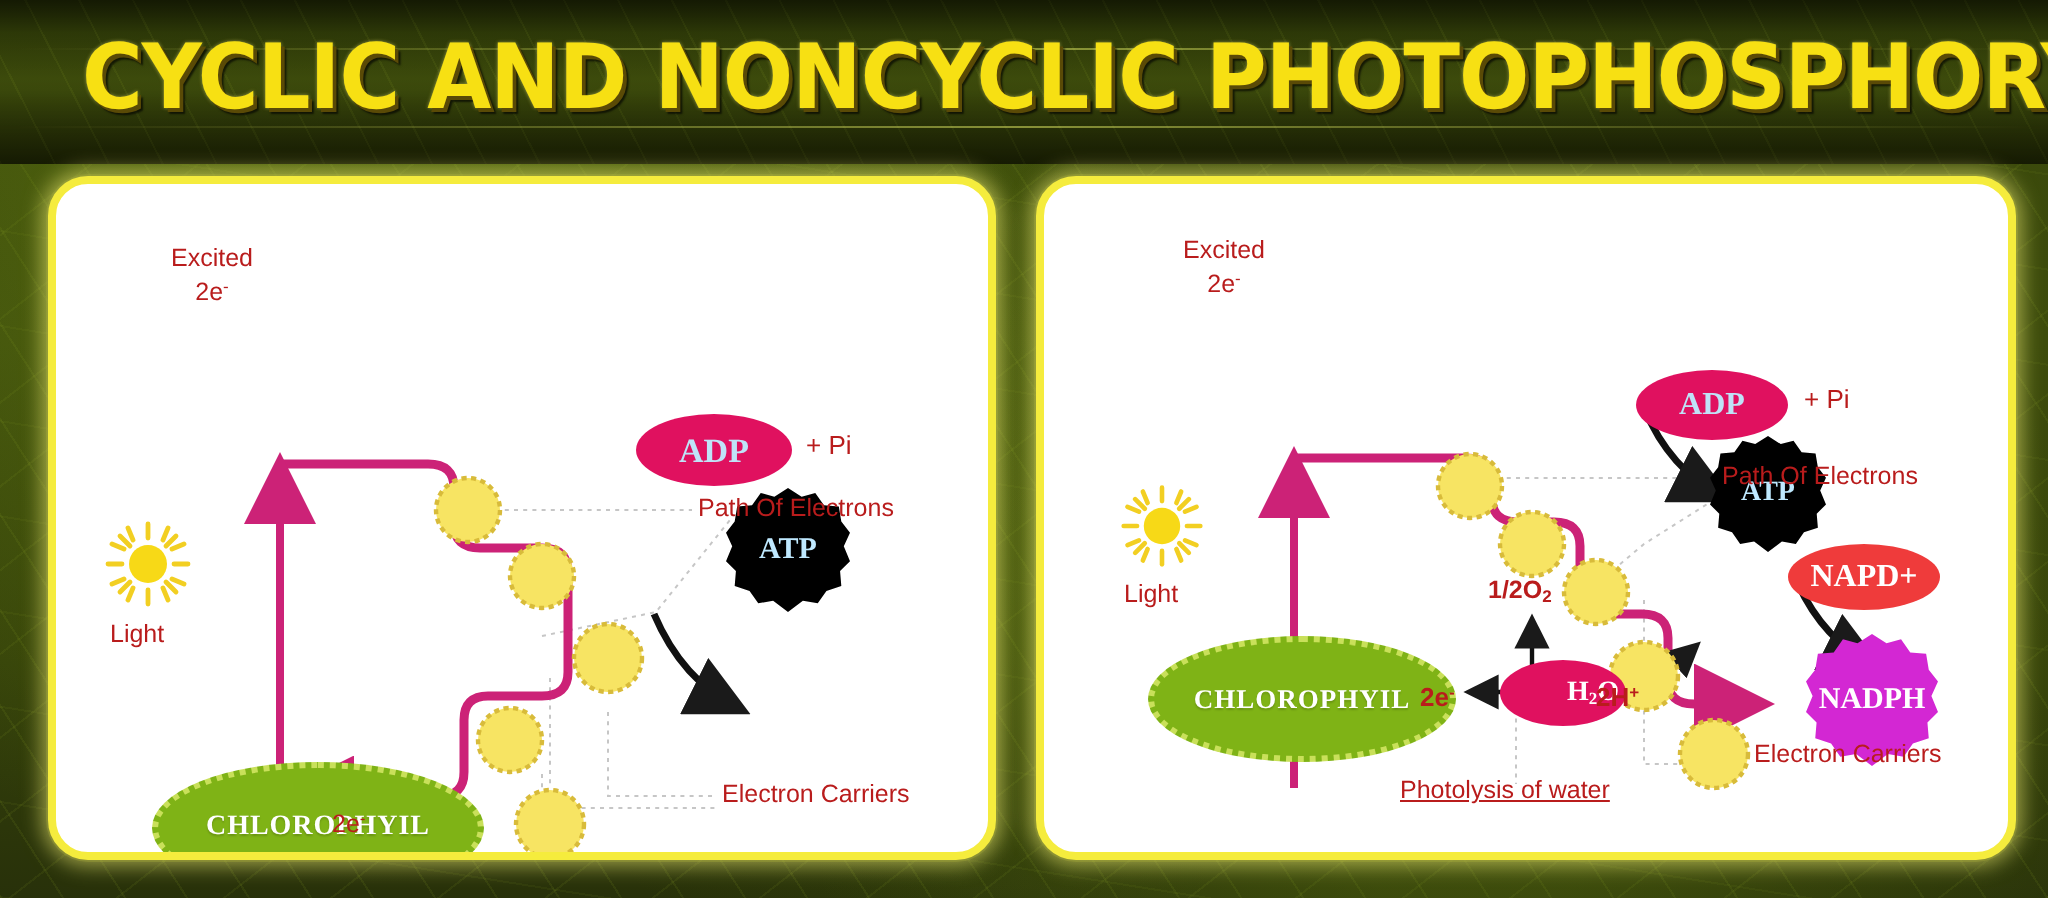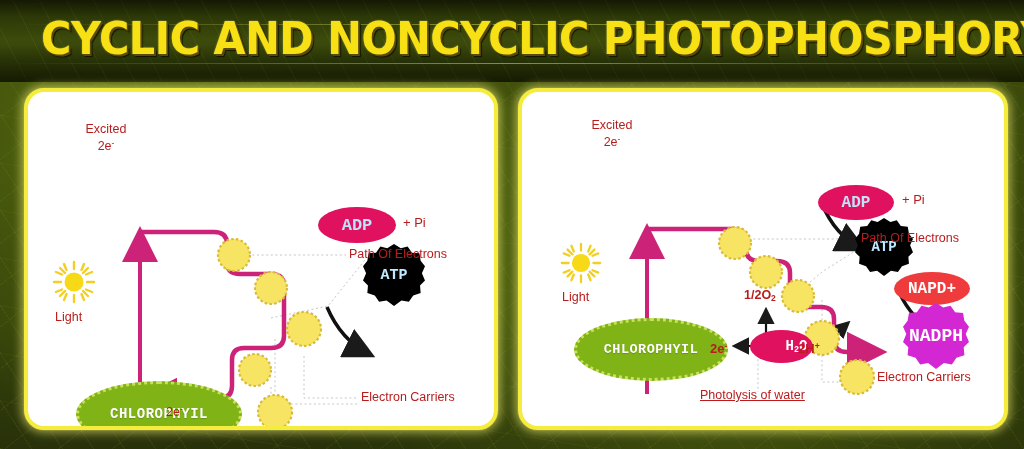--- a/index.html
+++ b/index.html
@@ -74,21 +74,21 @@
     line-height:14px;
   }
   .lbl.c{text-align:center;}
   .lbl.b{font-weight:bold;}
   .sub{font-size:8.5px;vertical-align:-2px;}
   .sup{font-size:8.5px;vertical-align:4px;}
 
   
   .mol{
     position:absolute;display:flex;align-items:center;justify-content:center;
-    font-family:Liberation Mono, monospace;font-weight:bold;
+    font-family:Liberation Serif, serif;font-weight:bold;
     text-align:center;line-height:1;
   }
   .ellipse{border-radius:50%;}
   .adp{background:#e0115f;color:#bfe3f7;}
   .napd{background:#ef3b3b;color:#ffffff;}
   .h2o{background:#e0115f;color:#ffffff;border-radius:50%;}
   .atp{background:#000000;color:#bfe9ff;}
   .nadph{background:#d327d3;color:#ffffff;}
   .starburst{
     clip-path:polygon(
@@ -313,21 +313,21 @@
       </div>
 
       <div class="mol starburst atp" style="left:333px;top:126px;width:58px;height:58px;font-size:14px;">
         <span>ATP</span>
       </div>
 
       <div class="mol ellipse napd" style="left:372px;top:180px;width:76px;height:33px;font-size:16px;">
         <span>NAPD+</span>
       </div>
 
-      <div class="mol starburst nadph" style="left:381px;top:211px;width:66px;height:66px;font-size:18px;">
+      <div class="mol starburst nadph" style="left:381px;top:225px;width:66px;height:66px;font-size:15px;">
         <span>NADPH</span>
       </div>
 
       <div class="lbl c" style="left:48px;top:26px;width:84px;">
         <span>Excited</span><br>
         <span>2e</span><span class="sup">-</span>
       </div>
 
       <div class="lbl" style="left:40px;top:198px;">Light</div>
 

